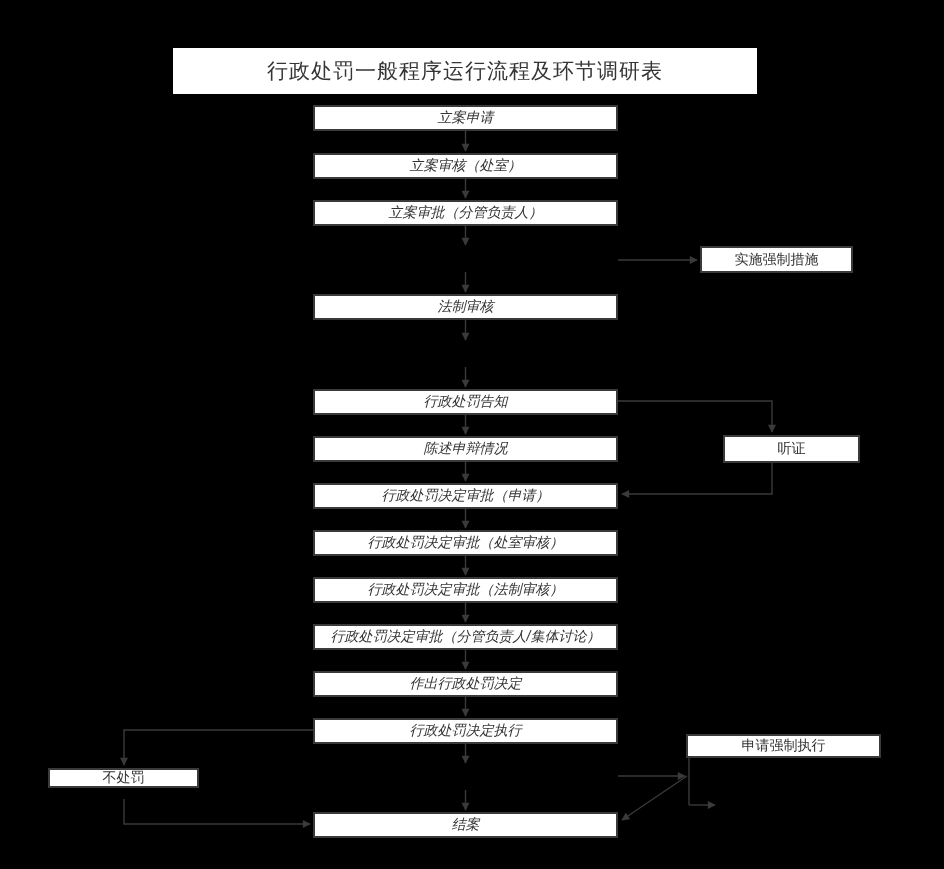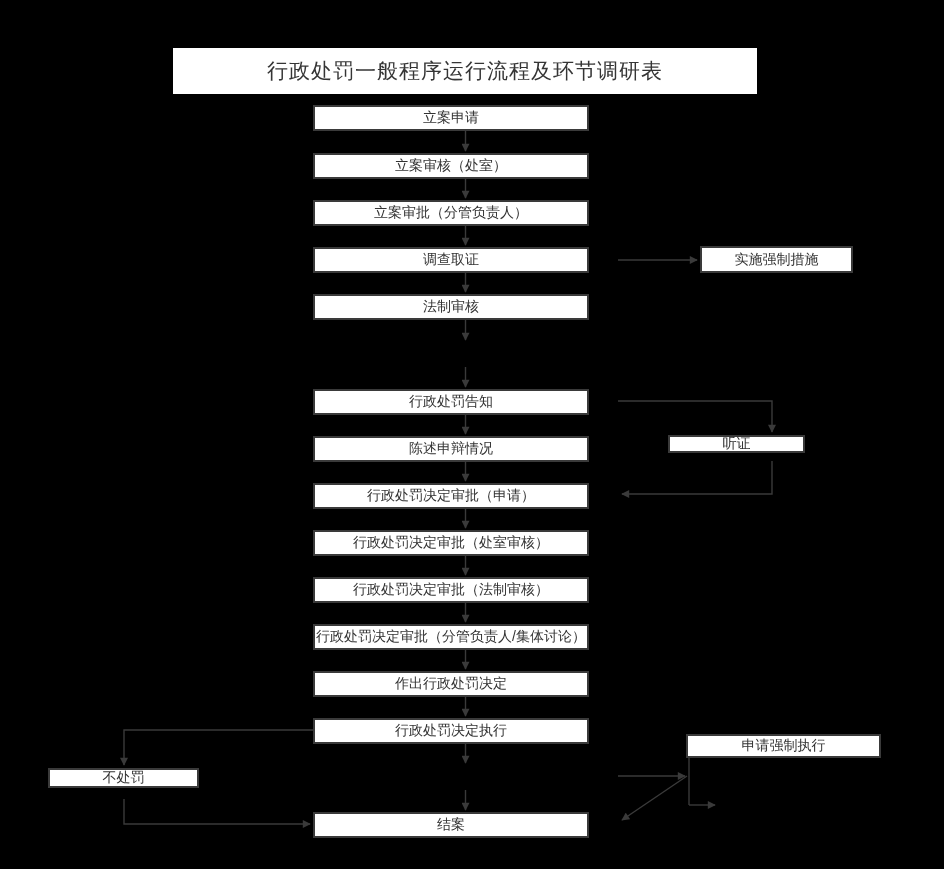--- a/index.html
+++ b/index.html
@@ -40,22 +40,23 @@
     box-sizing: border-box;
     color: #333333;
     font-size: 14px;
     display: flex;
     align-items: center;
     justify-content: center;
     white-space: nowrap;
   }
   .main-node {
     left: 313px;
-    width: 276px;
+    width: 305px;
     height: 26px;
+    font-style: italic;
   }
   svg.connectors {
     position: absolute;
     left: 0;
     top: 0;
     width: 944px;
     height: 869px;
     pointer-events: none;
   }
   svg.connectors line,
@@ -112,30 +113,29 @@
     <line x1="689" y1="805" x2="715" y2="805" marker-end="url(#ah)"></line>
 
     <line x1="687" y1="776" x2="622" y2="820" marker-end="url(#ah)"></line>
   </svg>
 
   <div class="title-box">行政处罚一般程序运行流程及环节调研表</div>
 
   <div class="node main-node" style="top:105px">立案申请</div>
   <div class="node main-node" style="top:153px">立案审核（处室）</div>
   <div class="node main-node" style="top:200px">立案审批（分管负责人）</div>
-  <div class="node main-node" style="top:247px">调查取证</div>
   <div class="node main-node" style="top:294px">法制审核</div>
   <div class="node main-node" style="top:389px">行政处罚告知</div>
   <div class="node main-node" style="top:436px">陈述申辩情况</div>
   <div class="node main-node" style="top:483px">行政处罚决定审批（申请）</div>
   <div class="node main-node" style="top:530px">行政处罚决定审批（处室审核）</div>
   <div class="node main-node" style="top:577px">行政处罚决定审批（法制审核）</div>
   <div class="node main-node" style="top:624px">行政处罚决定审批（分管负责人/集体讨论）</div>
   <div class="node main-node" style="top:671px">作出行政处罚决定</div>
   <div class="node main-node" style="top:718px">行政处罚决定执行</div>
   <div class="node main-node" style="top:812px">结案</div>
 
   <div class="node" style="left:700px; top:246px; width:153px; height:27px">实施强制措施</div>
-  <div class="node" style="left:668px; top:435px; width:137px; height:18px">听证</div>
+  <div class="node" style="left:723px; top:435px; width:137px; height:28px">听证</div>
   <div class="node" style="left:48px;  top:768px; width:151px; height:20px">不处罚</div>
   <div class="node" style="left:686px; top:734px; width:195px; height:24px">申请强制执行</div>
 
 </div>
 
 </body></html>

